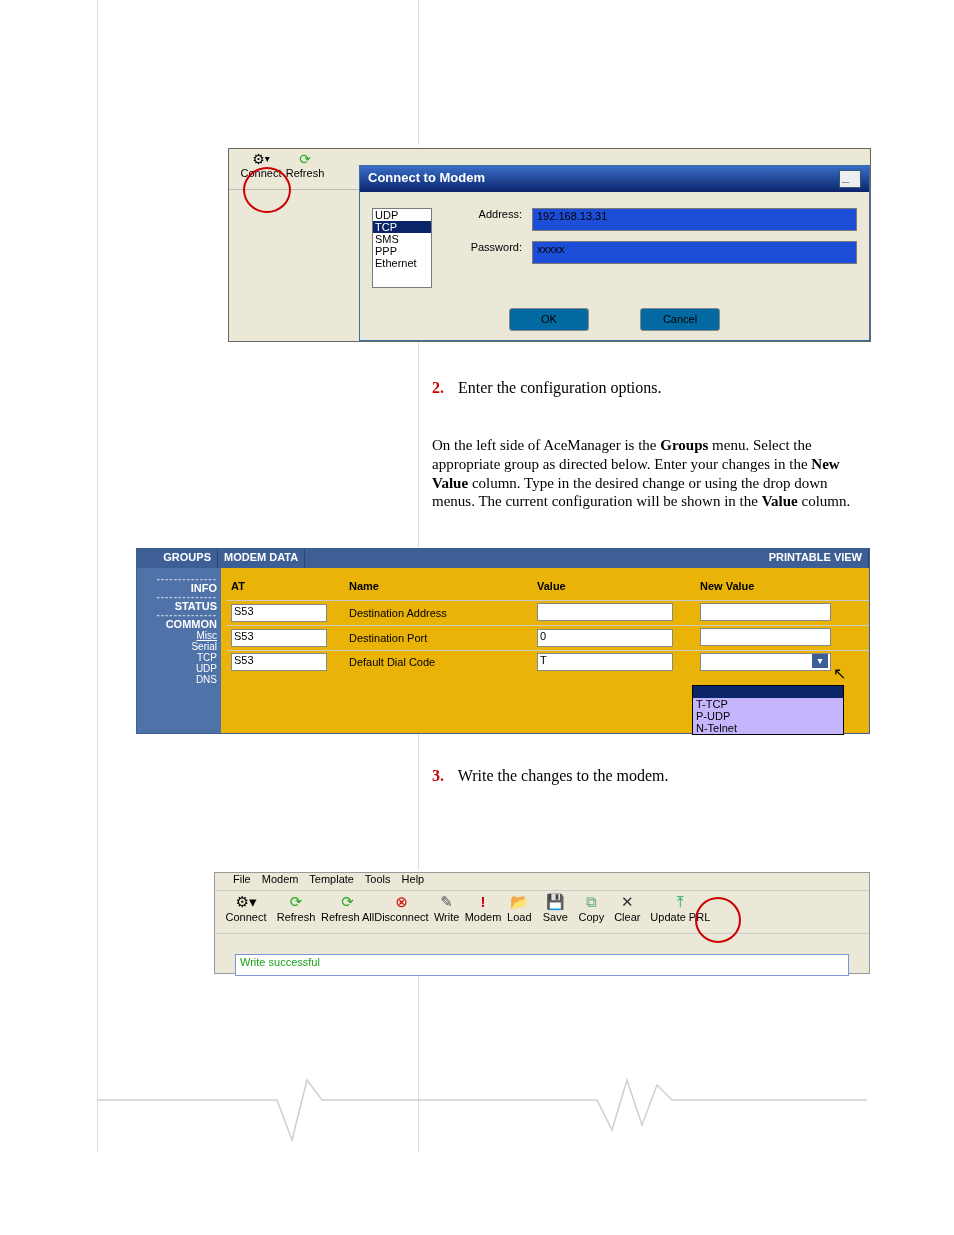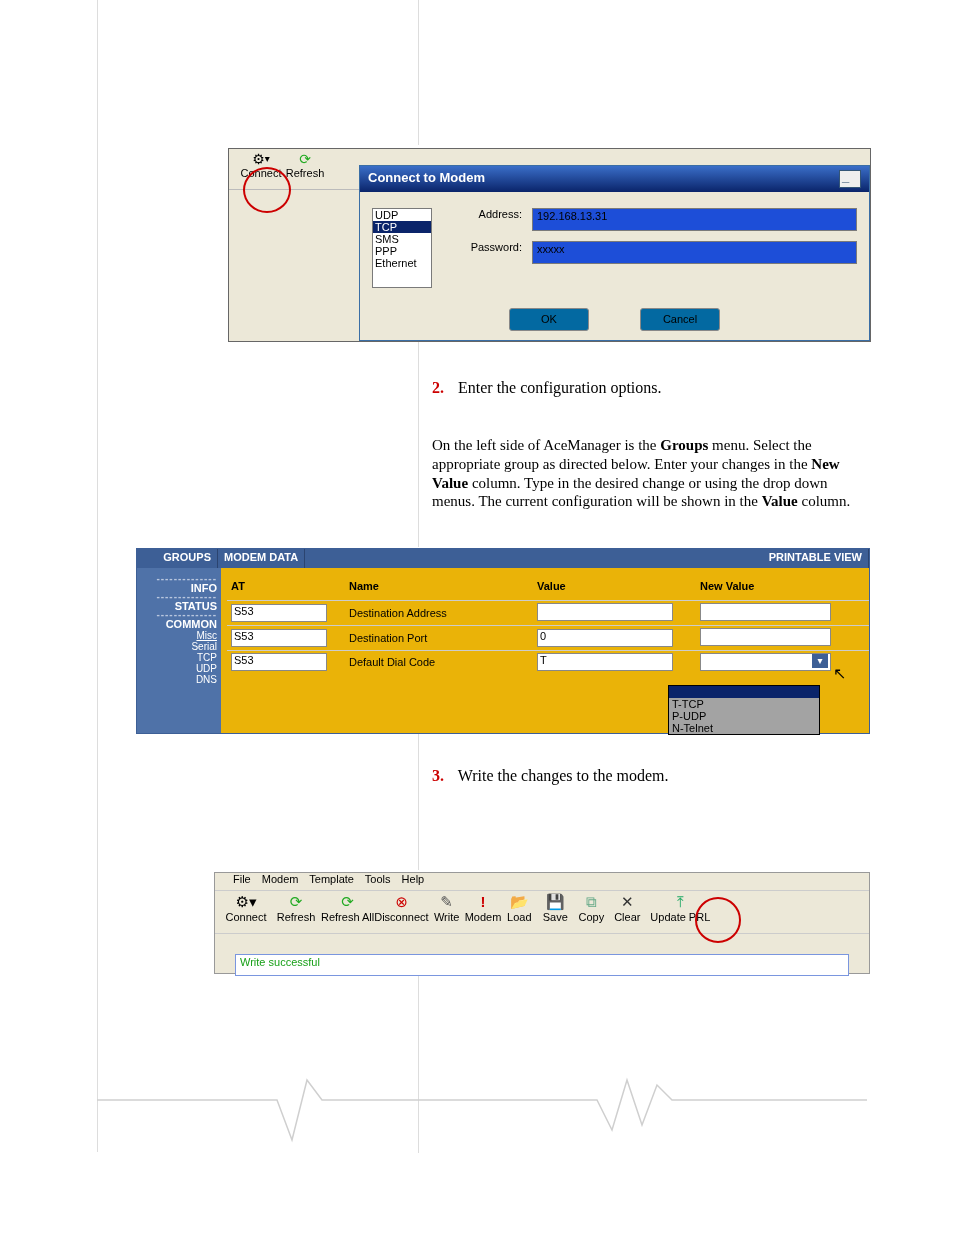--- a/index.html
+++ b/index.html
@@ -230,24 +230,24 @@
     display: inline-block; width: 125px; height: 16px;
     border: 1px solid #888; background: #fff; padding: 0 2px;
     position: relative;
   }
   .drop-arrow {
     width: 16px; height: 14px; background: #3d5f96; color: #fff;
     text-align: center; font-size: 10px; line-height: 14px;
   }
   .dropdown-popup {
     position: absolute;
-    left: 668px; top: 685px;
+    left: 692px; top: 685px;
     width: 150px;
     border: 1px solid #000;
-    background: #a3a3a3;
+    background: #c4b5fd;
     font-size: 11px;
     z-index: 6;
   }
   .dropdown-popup .selrow {
     background: #0a246a; color: #fff;
   }
   .dropdown-popup div { padding: 0 3px; }
   .cursor2 {
     position: absolute;
     left: 833px; top: 664px;

